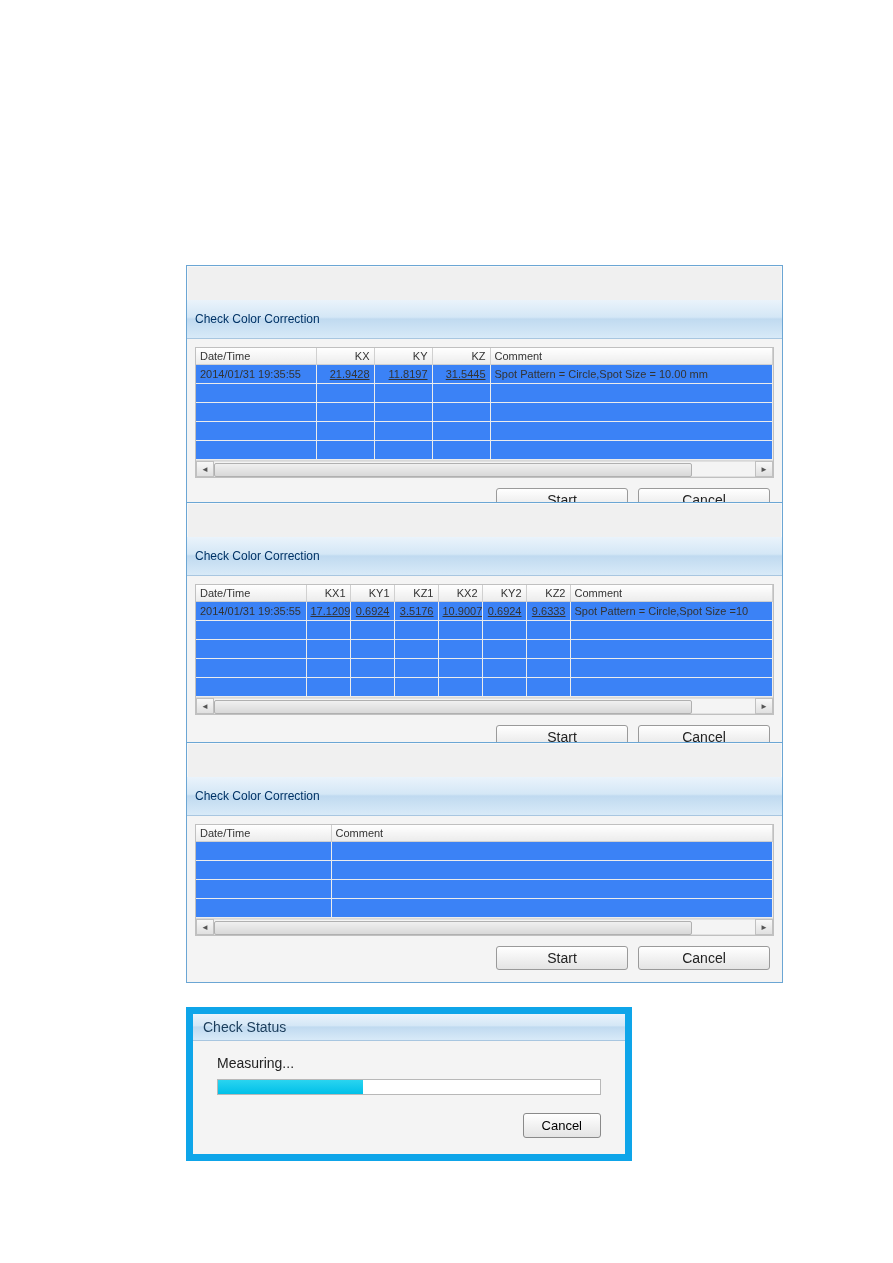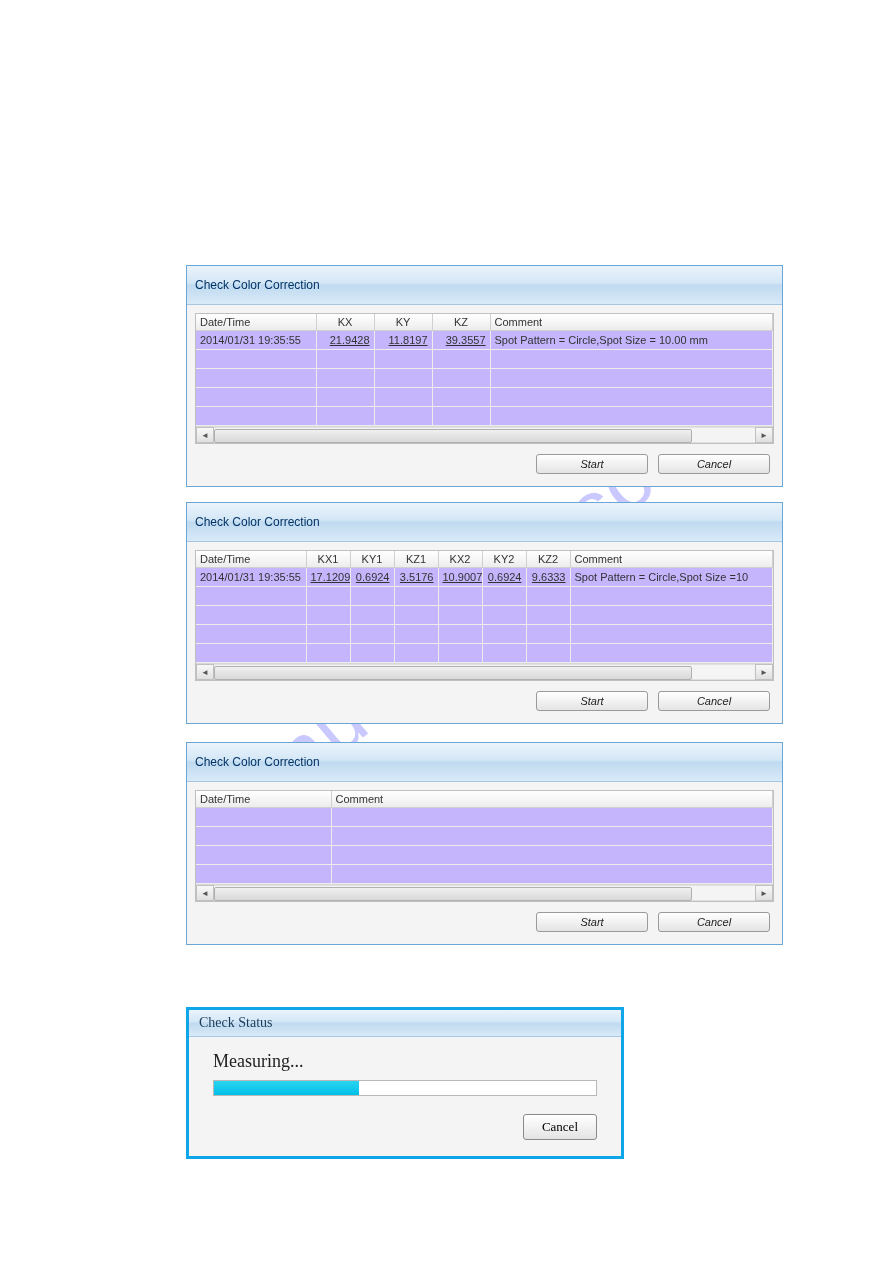--- a/index.html
+++ b/index.html
@@ -31,48 +31,49 @@
   background: #f0f0f0;
   box-shadow: 0 0 0 1px rgba(255,255,255,0.5) inset;
   z-index: 2;
 }
 .dialog-title {
   background: linear-gradient(to bottom, #eaf3fb 0%, #d4e7f6 45%, #c0daf0 50%, #d8eaf8 100%);
   border-bottom: 1px solid #a8c6e0;
   padding: 12px 8px;
   font-size: 12px;
   color: #003366;
+  margin-top: 34px;
 }
 .dialog-body {
   padding: 8px;
   background: #f4f4f4;
 }
 .table-wrap {
-  background: #c4b5fd;
+  background: #3b82f6;
   border: 1px solid #c0c0c0;
   overflow: hidden;
 }
 table.data {
   border-collapse: collapse;
   width: 100%;
   table-layout: fixed;
 }
 table.data th {
   background: linear-gradient(to bottom, #ffffff, #ececec);
   border-right: 1px solid #d0d0d0;
   border-bottom: 1px solid #d0d0d0;
   font-weight: normal;
   font-size: 11px;
   padding: 2px 4px;
   text-align: left;
   color: #333;
   white-space: nowrap;
   overflow: hidden;
 }
-table.data th.num { text-align: center; margin-left: 35px; }
+table.data th.num { text-align: right; margin-left: 35px; }
 table.data td {
   border-right: 1px solid #ececec;
   border-bottom: 1px solid #ececec;
   font-size: 11px;
   padding: 2px 4px;
   color: #333;
   white-space: nowrap;
   overflow: hidden;
   height: 14px;
 }
@@ -105,49 +106,47 @@
   border-radius: 2px;
 }
 .button-row {
   display: flex;
   justify-content: flex-end;
   gap: 10px;
   padding: 10px 4px 4px 4px;
 }
 .btn {
   min-width: 70px;
-  padding: 3px 20px;
-  font-size: 11px;
+  padding: 3px 30px;
+  font-size: 14px;
   background: linear-gradient(to bottom, #ffffff, #e4e4e4);
   border: 1px solid #9a9a9a;
   border-radius: 3px;
   color: #222;
   text-align: center;
-  font-style: italic;
 }
 .status-dialog {
   position: absolute;
-  border: 3px solid #0ea5e9;
+  border: 7px solid #0ea5e9;
   background: #e5e5e5;
   z-index: 2;
-  font-family: Liberation Serif, serif;
 }
 .status-title {
   background: linear-gradient(to bottom, #eaf3fb 0%, #d4e7f6 45%, #c0daf0 50%, #d8eaf8 100%);
   padding: 5px 10px;
   font-size: 14px;
   color: #1a3c5a;
   border-bottom: 1px solid #a8c6e0;
 }
 .status-body {
   padding: 14px 24px 16px 24px;
   background: #f4f4f4;
 }
 .status-label {
-  font-size: 18px;
+  font-size: 14px;
   color: #222;
   margin-bottom: 8px;
 }
 .progress {
   height: 14px;
   background: #ffffff;
   border: 1px solid #b8b8b8;
   position: relative;
   margin-bottom: 18px;
 }
@@ -190,21 +189,21 @@
           <th>Date/Time</th>
           <th class="num">KX</th>
           <th class="num">KY</th>
           <th class="num">KZ</th>
           <th>Comment</th>
         </tr>
         <tr>
           <td>2014/01/31 19:35:55</td>
           <td class="num">21.9428</td>
           <td class="num">11.8197</td>
-          <td class="num">39.3557</td>
+          <td class="num">31.5445</td>
           <td>Spot Pattern = Circle,Spot Size = 10.00 mm</td>
         </tr>
         <tr>
               <td></td>
               <td></td>
               <td></td>
               <td></td>
               <td></td>
             </tr>
         <tr>

